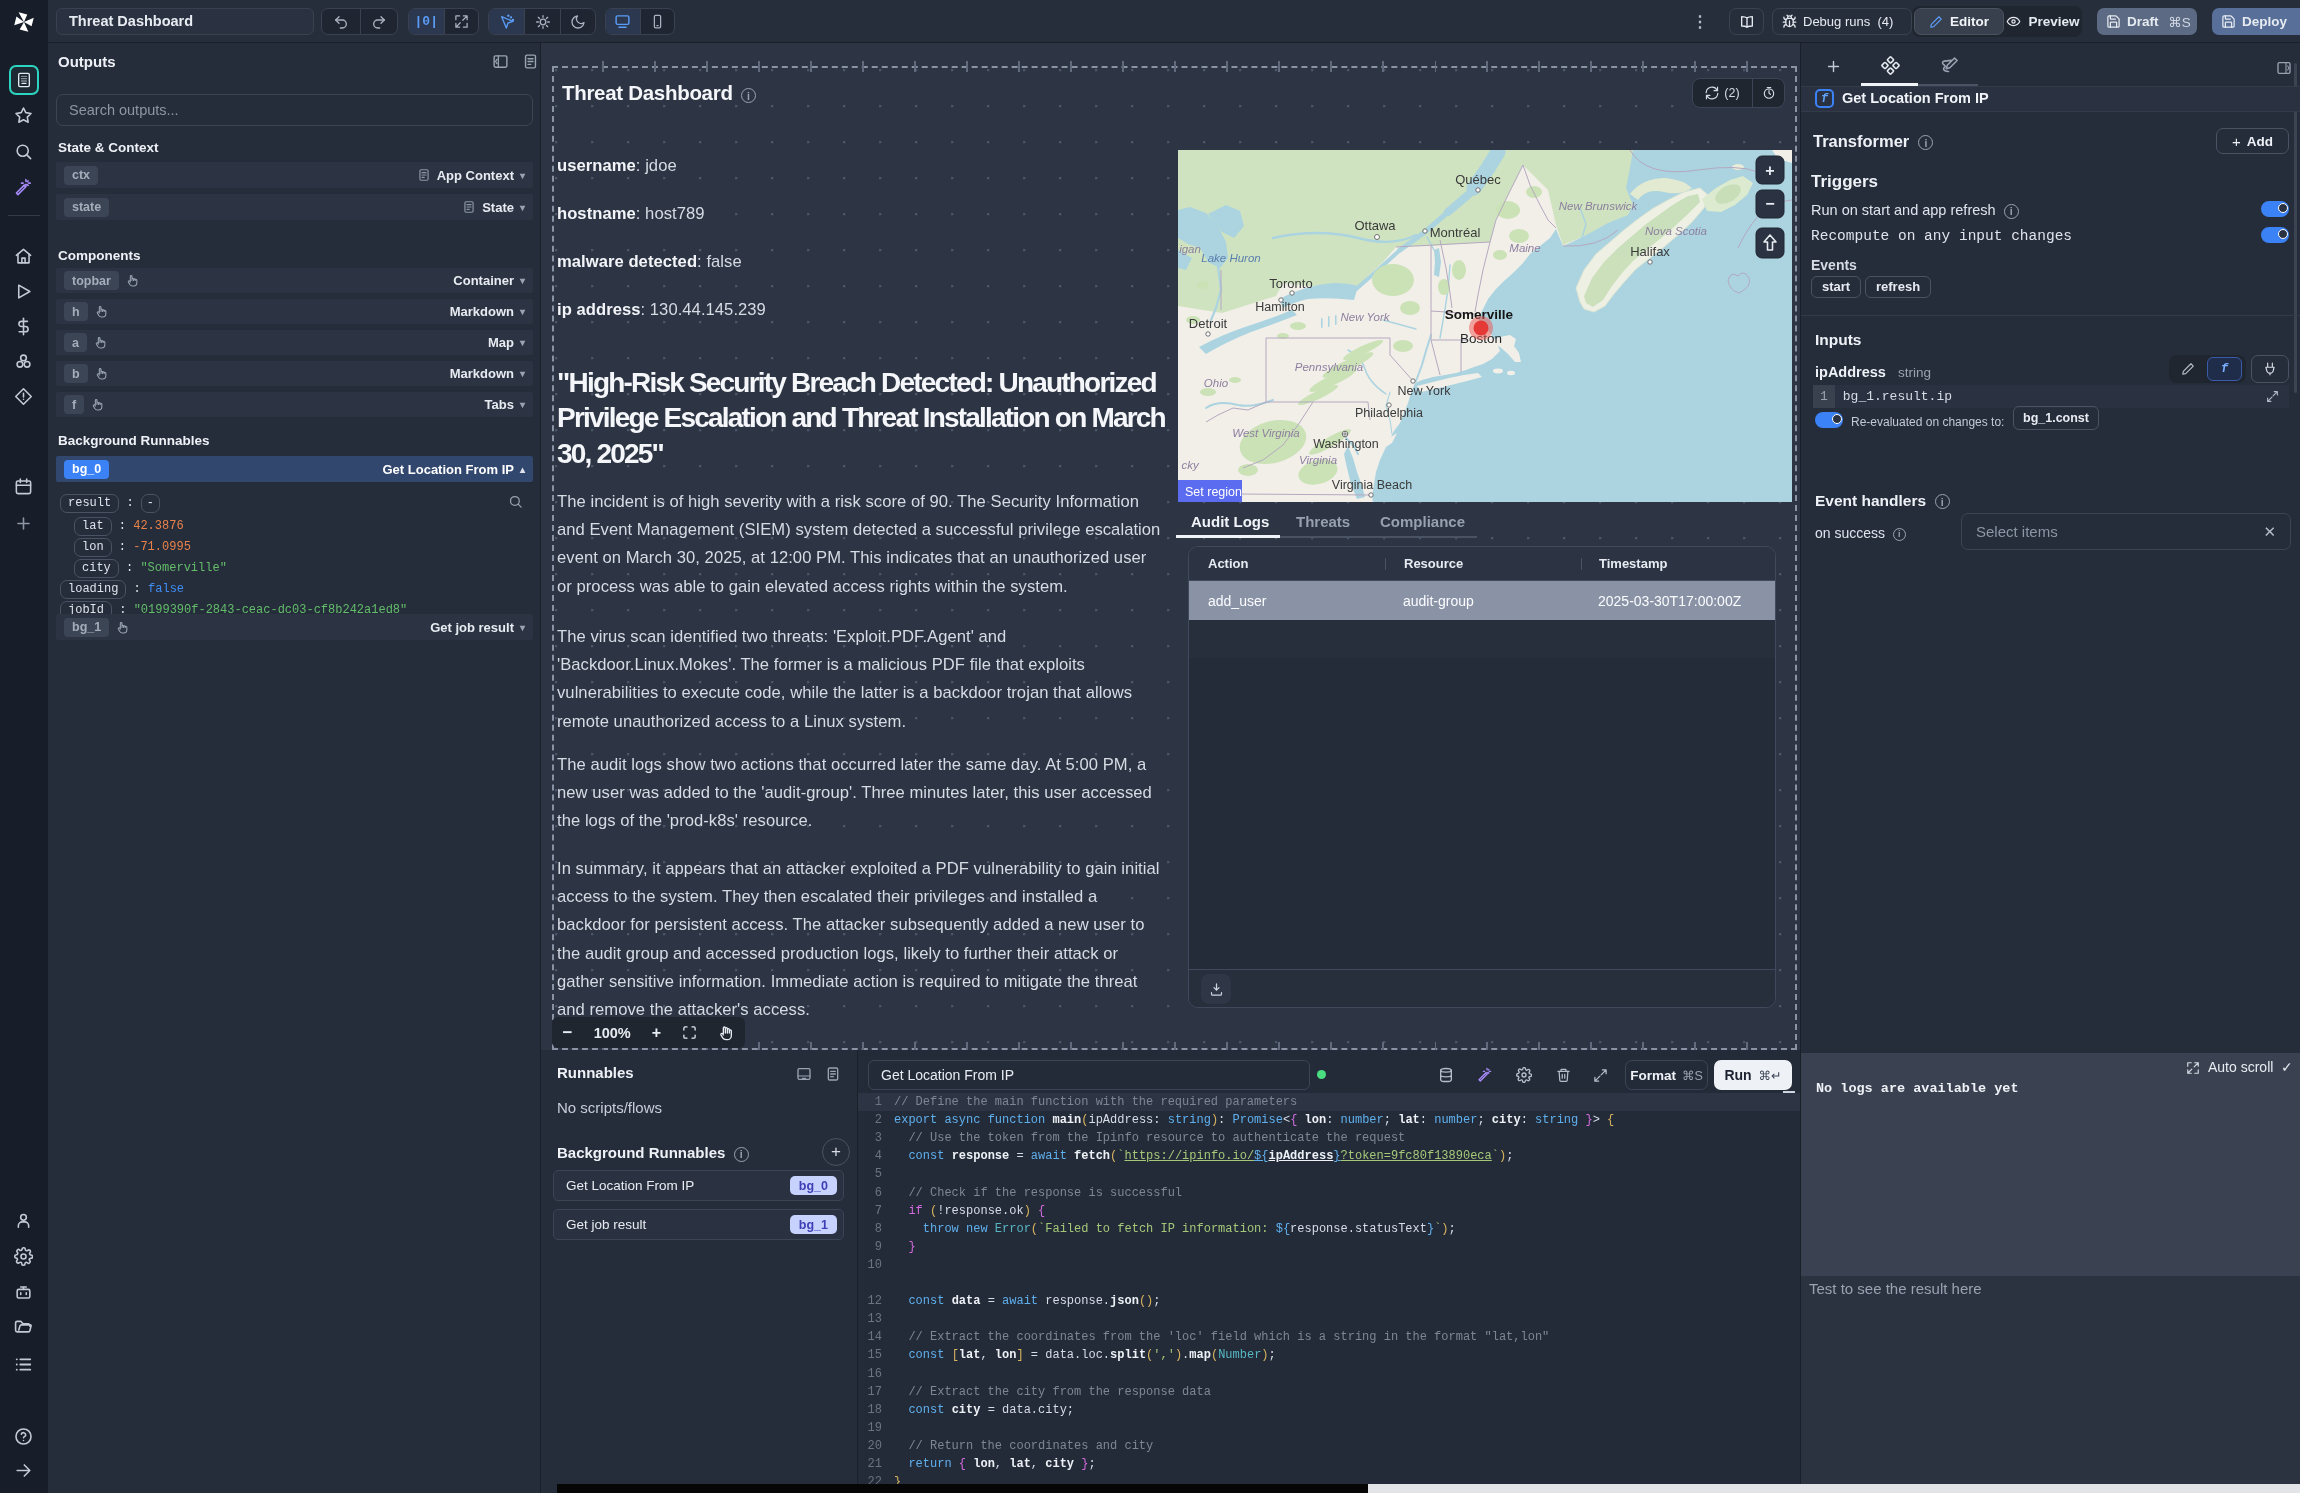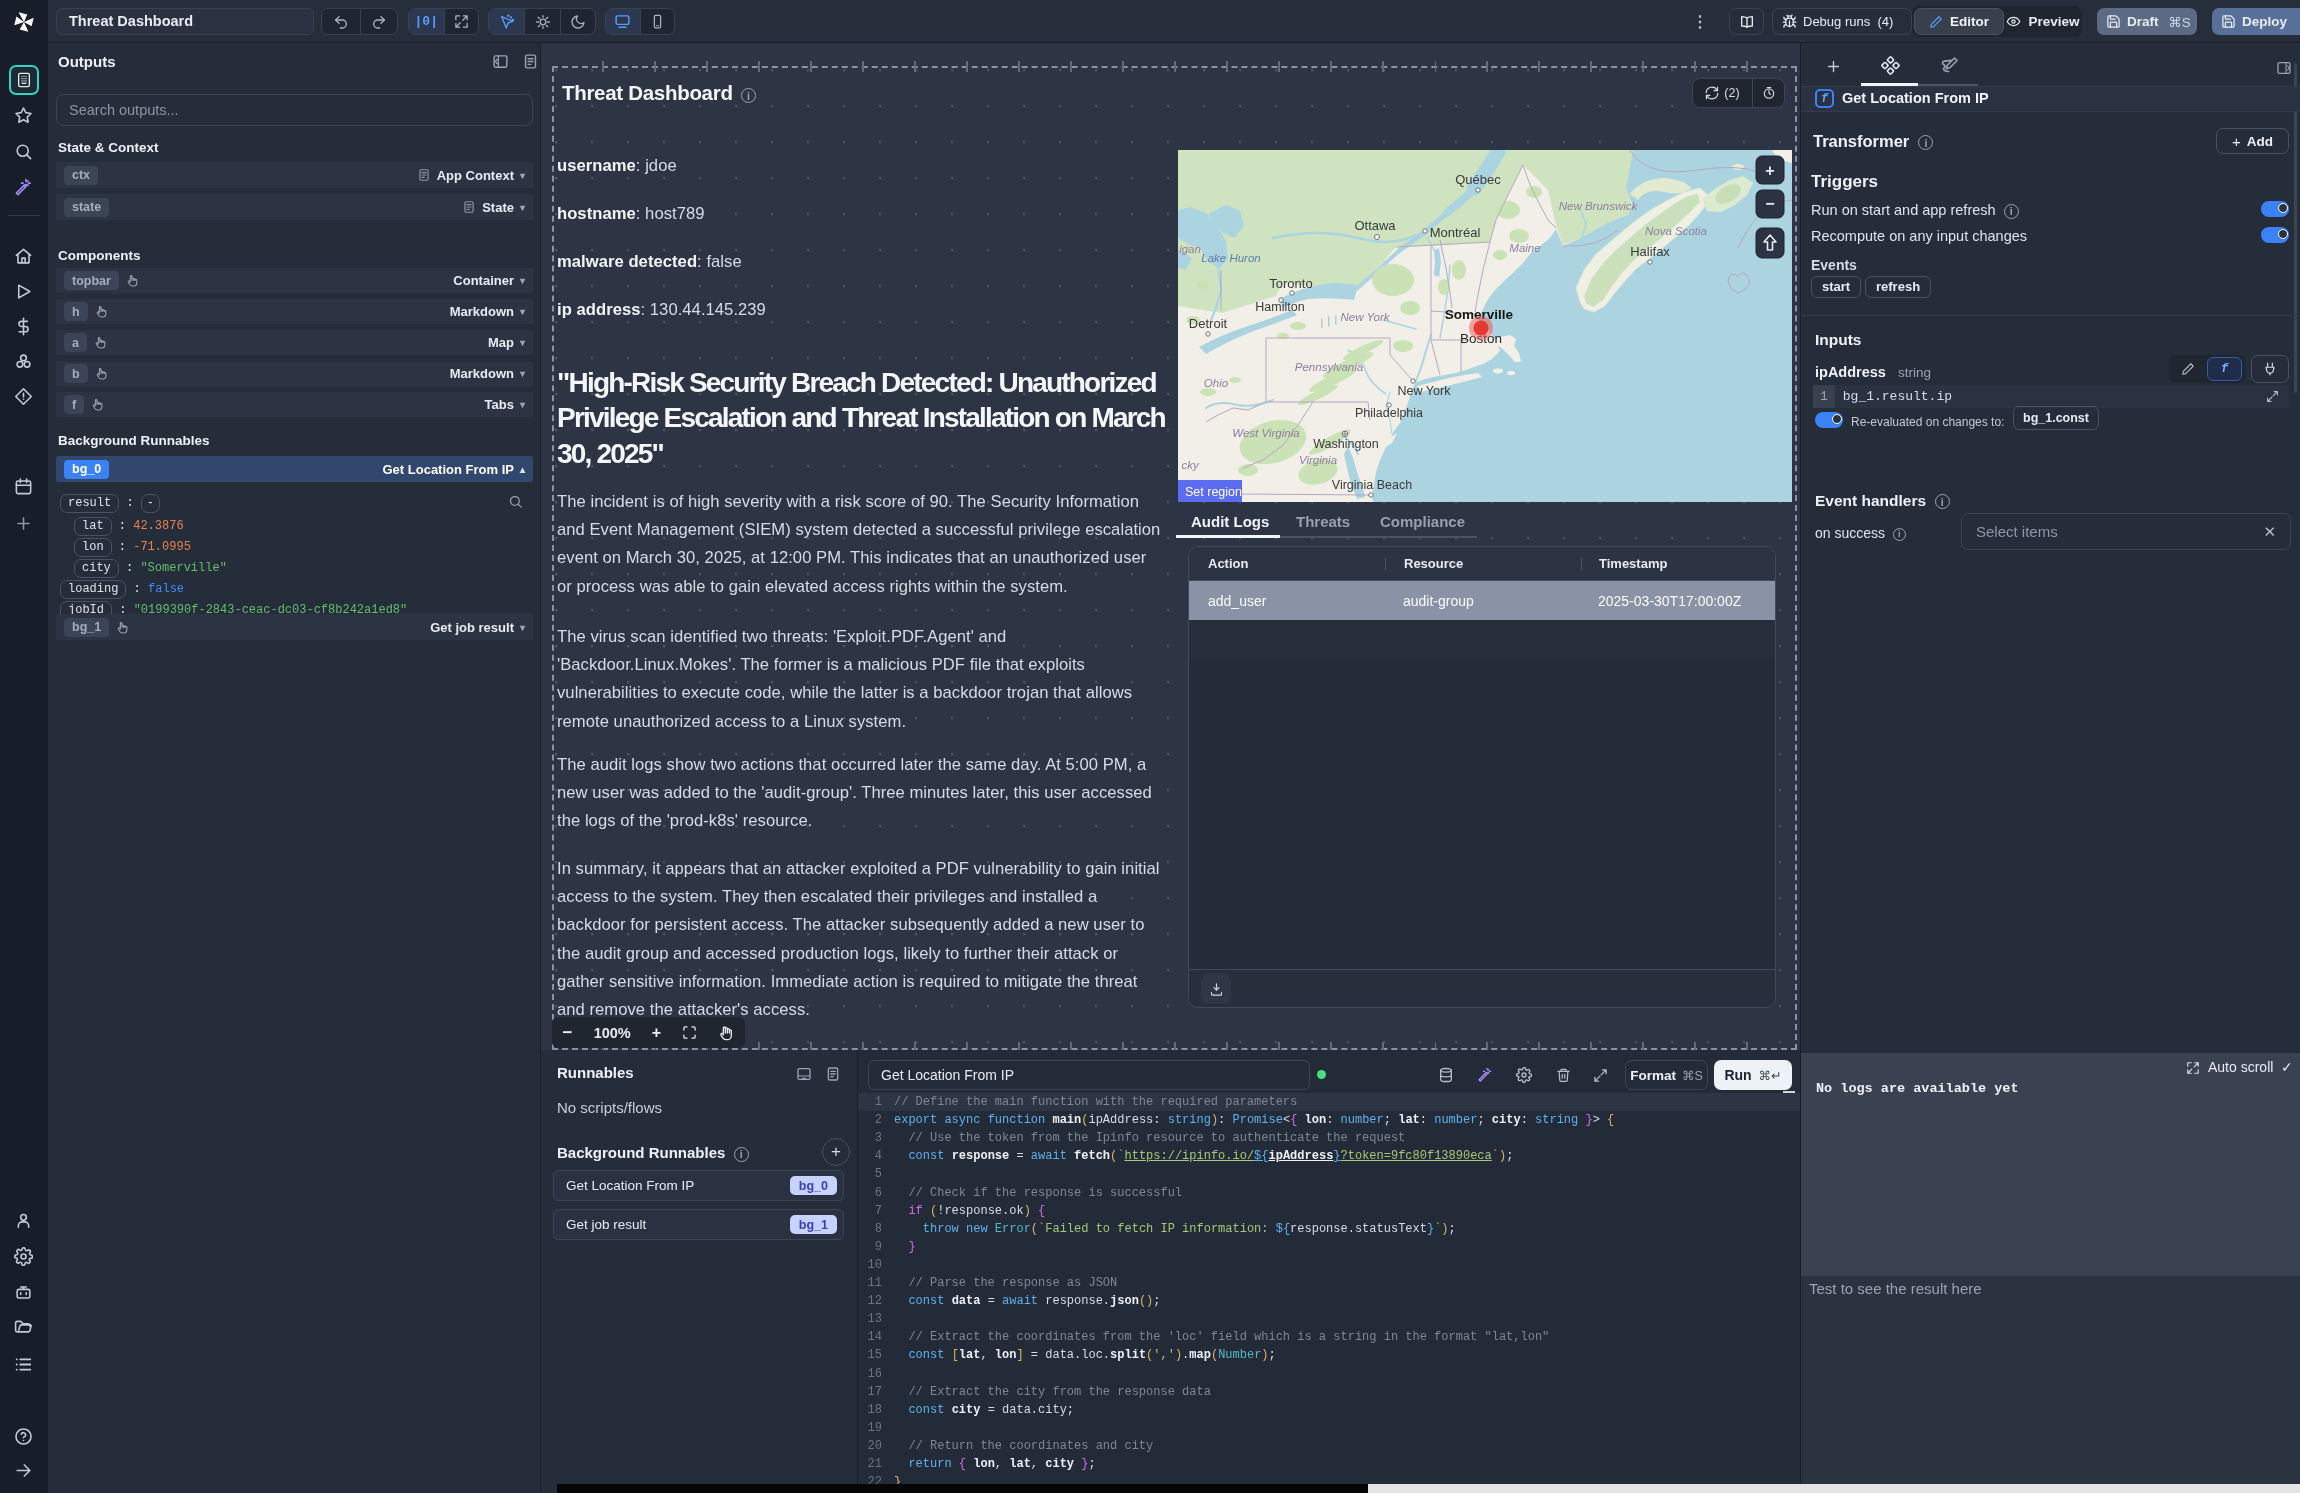--- a/index.html
+++ b/index.html
@@ -645,21 +645,20 @@
   <div class="codeline" style="top:0.0px;"><span class="lno">1</span><span class="ct"><span class="cm">// Define the main function with the required parameters</span></span></div>
   <div class="codeline" style="top:18.1px;"><span class="lno">2</span><span class="ct"><span class="kw">export</span><span class="wt"> </span><span class="kw">async</span><span class="wt"> </span><span class="kw">function</span><span class="wt"> </span><span class="bd">main</span><span class="yl">(</span><span class="wt">ipAddress</span><span class="wt">: </span><span class="kw">string</span><span class="yl">)</span><span class="wt">: </span><span class="kw">Promise</span><span class="wt">&lt;</span><span class="pk">{</span><span class="wt"> </span><span class="bd">lon</span><span class="wt">: </span><span class="kw">number</span><span class="wt">; </span><span class="bd">lat</span><span class="wt">: </span><span class="kw">number</span><span class="wt">; </span><span class="bd">city</span><span class="wt">: </span><span class="kw">string</span><span class="wt"> </span><span class="pk">}</span><span class="wt">&gt;</span><span class="wt"> </span><span class="yl">{</span></span></div>
   <div class="codeline" style="top:36.2px;"><span class="lno">3</span><span class="ct"><span class="wt">  </span><span class="cm">// Use the token from the Ipinfo resource to authenticate the request</span></span></div>
   <div class="codeline" style="top:54.3px;"><span class="lno">4</span><span class="ct"><span class="wt">  </span><span class="kw">const</span><span class="wt"> </span><span class="bd">response</span><span class="wt"> = </span><span class="kw">await</span><span class="wt"> </span><span class="bd">fetch</span><span class="yl">(</span><span class="st">`</span><span class="st und">https://ipinfo.io/</span><span class="kw und">${</span><span class="bd und">ipAddress</span><span class="kw und">}</span><span class="st und">?token=9fc80f13890eca</span><span class="st">`</span><span class="yl">)</span><span class="wt">;</span></span></div>
   <div class="codeline" style="top:72.4px;"><span class="lno">5</span><span class="ct"></span></div>
   <div class="codeline" style="top:90.5px;"><span class="lno">6</span><span class="ct"><span class="wt">  </span><span class="cm">// Check if the response is successful</span></span></div>
   <div class="codeline" style="top:108.6px;"><span class="lno">7</span><span class="ct"><span class="wt">  </span><span class="pk">if</span><span class="wt"> </span><span class="yl">(</span><span class="wt">!response.ok</span><span class="yl">)</span><span class="wt"> </span><span class="pk">{</span></span></div>
   <div class="codeline" style="top:126.7px;"><span class="lno">8</span><span class="ct"><span class="wt">    </span><span class="kw">throw</span><span class="wt"> </span><span class="kw">new</span><span class="wt"> </span><span class="cy">Error</span><span class="yl">(</span><span class="st">`Failed to fetch IP information: </span><span class="kw">${</span><span class="wt">response.statusText</span><span class="kw">}</span><span class="st">`</span><span class="yl">)</span><span class="wt">;</span></span></div>
   <div class="codeline" style="top:144.8px;"><span class="lno">9</span><span class="ct"><span class="wt">  </span><span class="pk">}</span></span></div>
   <div class="codeline" style="top:162.9px;"><span class="lno">10</span><span class="ct"></span></div>
-  <div class="codeline" style="top:181.0px;"><span class="lno">11</span><span class="ct"><span class="wt">  </span><span class="cm">// Parse the response as JSON</span></span></div>
   <div class="codeline" style="top:199.1px;"><span class="lno">12</span><span class="ct"><span class="wt">  </span><span class="kw">const</span><span class="wt"> </span><span class="bd">data</span><span class="wt"> = </span><span class="kw">await</span><span class="wt"> response.</span><span class="bd">json</span><span class="yl">()</span><span class="wt">;</span></span></div>
   <div class="codeline" style="top:217.2px;"><span class="lno">13</span><span class="ct"></span></div>
   <div class="codeline" style="top:235.3px;"><span class="lno">14</span><span class="ct"><span class="wt">  </span><span class="cm">// Extract the coordinates from the 'loc' field which is a string in the format "lat,lon"</span></span></div>
   <div class="codeline" style="top:253.4px;"><span class="lno">15</span><span class="ct"><span class="wt">  </span><span class="kw">const</span><span class="wt"> </span><span class="yl">[</span><span class="bd">lat</span><span class="wt">, </span><span class="bd">lon</span><span class="yl">]</span><span class="wt"> = data.loc.</span><span class="bd">split</span><span class="yl">(</span><span class="st">','</span><span class="yl">)</span><span class="wt">.</span><span class="bd">map</span><span class="yl">(</span><span class="cy">Number</span><span class="yl">)</span><span class="wt">;</span></span></div>
   <div class="codeline" style="top:271.5px;"><span class="lno">16</span><span class="ct"></span></div>
   <div class="codeline" style="top:289.6px;"><span class="lno">17</span><span class="ct"><span class="wt">  </span><span class="cm">// Extract the city from the response data</span></span></div>
   <div class="codeline" style="top:307.7px;"><span class="lno">18</span><span class="ct"><span class="wt">  </span><span class="kw">const</span><span class="wt"> </span><span class="bd">city</span><span class="wt"> = data.city;</span></span></div>
   <div class="codeline" style="top:325.8px;"><span class="lno">19</span><span class="ct"></span></div>
   <div class="codeline" style="top:343.9px;"><span class="lno">20</span><span class="ct"><span class="wt">  </span><span class="cm">// Return the coordinates and city</span></span></div>
   <div class="codeline" style="top:362.0px;"><span class="lno">21</span><span class="ct"><span class="wt">  </span><span class="kw">return</span><span class="wt"> </span><span class="pk">{</span><span class="wt"> </span><span class="bd">lon</span><span class="wt">, </span><span class="bd">lat</span><span class="wt">, </span><span class="bd">city</span><span class="wt"> </span><span class="pk">}</span><span class="wt">;</span></span></div>
@@ -695,21 +694,21 @@
       </svg>
     </div>
   <div class="abs" style="left:0; top:43px; width:500px; height:26px; background:#2a3140; border-top:1px solid #333b49; border-bottom:1px solid #333b49;"></div>
   <div class="abs" style="left:14px; top:46px; width:19px; height:19px; border:2px solid #3b82f6; border-radius:5px; display:flex; align-items:center; justify-content:center; color:#60a5fa; font-family:'Liberation Mono'; font-size:12px; font-weight:bold; font-style:italic; box-sizing:border-box;">f</div>
   <div class="abs" style="left:41px; top:47px; color:#f0f3f7; font-size:14.5px; font-weight:bold;">Get Location From IP</div>
   <div class="abs" style="left:12px; top:89px; color:#eef1f6; font-size:16.5px; font-weight:bold;">Transformer&nbsp; <span class="inf">i</span></div>
   <div class="abs" style="left:415px; top:85px; width:73px; height:26px; border:1px solid #4a5364; border-radius:7px; display:flex; align-items:center; justify-content:center; gap:6px; color:#eef1f6; font-size:13.5px; font-weight:bold;"><span style="font-weight:normal; font-size:15px;">+</span>Add</div>
   <div class="abs" style="left:10px; top:129px; color:#eef1f6; font-size:17px; font-weight:bold;">Triggers</div>
   <div class="abs" style="left:10px; top:159px; color:#dfe4ec; font-size:14.5px;">Run on start and app refresh&nbsp; <span class="inf">i</span></div>
   <div class="abs toggle" style="left:460px; top:158px;"></div>
-  <div class="abs" style="left:10px; top:185px; color:#dfe4ec; font-size:14.5px;">Recompute on any input changes</div>
+  <div class="abs" style="left:10px; top:185px; color:#dfe4ec; font-size:14.5px;font-family:Liberation Mono, monospace;">Recompute on any input changes</div>
   <div class="abs toggle" style="left:460px; top:184px;"></div>
   <div class="abs" style="left:10px; top:214px; color:#d6dbe4; font-size:14px; font-weight:bold;">Events</div>
   <div class="abs" style="left:10px; top:233px; height:22px; border:1px solid #4a5364; border-radius:6px; padding:0 10px; color:#e8ecf2; font-size:13px; font-weight:bold; line-height:20px;">start</div>
   <div class="abs" style="left:64px; top:233px; height:22px; border:1px solid #4a5364; border-radius:6px; padding:0 10px; color:#e8ecf2; font-size:13px; font-weight:bold; line-height:20px;">refresh</div>
   <div class="abs" style="left:0; top:272px; width:500px; height:1px; background:#333b49;"></div>
   <div class="abs" style="left:14px; top:288px; color:#eef1f6; font-size:15.5px; font-weight:bold;">Inputs</div>
   <div class="abs" style="left:14px; top:321px; color:#eef1f6; font-size:14.5px; font-weight:bold;">ipAddress&nbsp;&nbsp; <span style="color:#9aa3b2; font-weight:normal; font-size:13.5px;">string</span></div>
   <div class="abs" style="left:368px; top:312px; width:77px; height:28px; background:#20262f; border-radius:8px; display:flex; align-items:center;">
     <div style="width:38px; display:flex; align-items:center; justify-content:center; color:#b6bdca;">
         <svg class="ic" width="14" height="14" viewBox="0 0 24 24">

